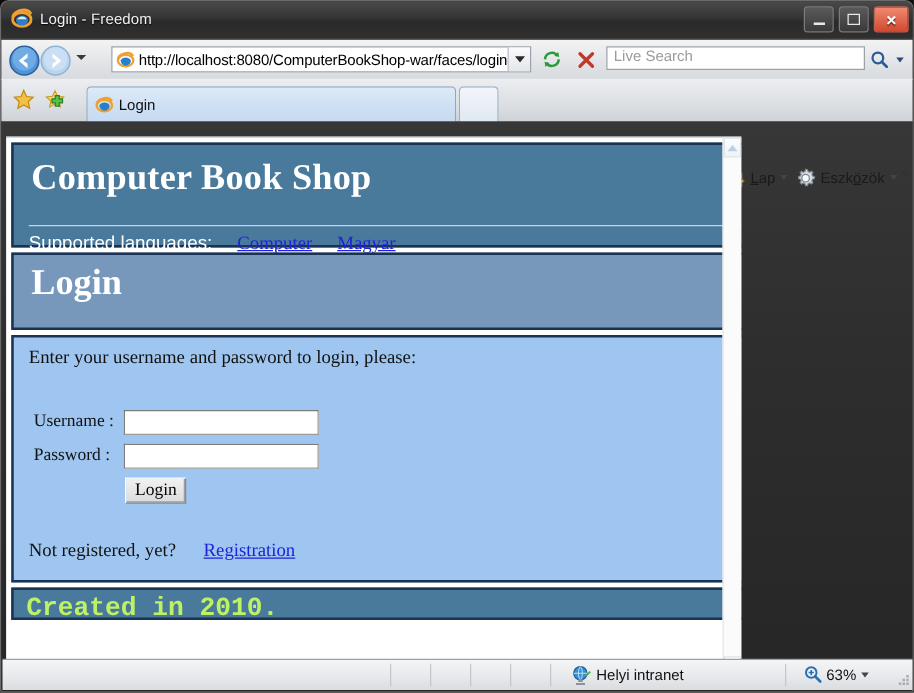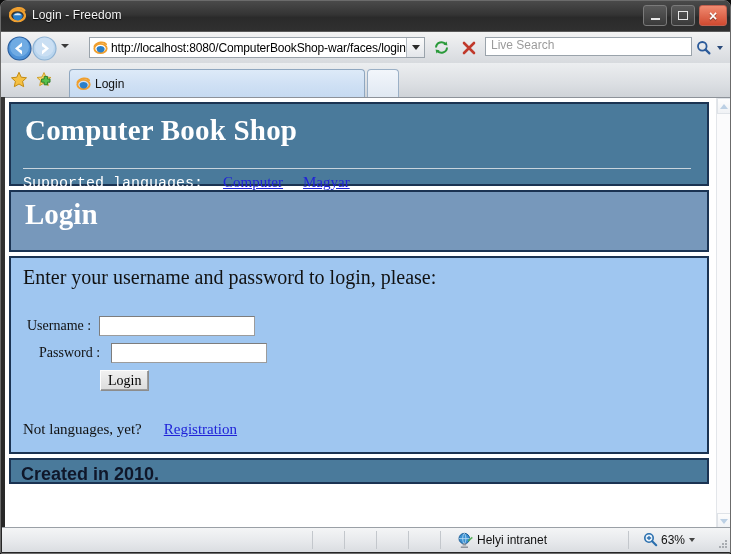--- a/index.html
+++ b/index.html
@@ -218,22 +218,22 @@
     margin-left: 1px;
   }
   .chev-more {
     font-size: 13px; color: #333; font-weight: bold;
     font-family: "Liberation Sans", sans-serif;
     margin-right: 4px; margin-bottom: 10px;
   }
 
   
   .viewport {
-    position: absolute; left: 4px; top: 96px;
-    width: 726px; height: 432px;
+    position: absolute; left: 4px; top: 108px;
+    width: 588px; height: 432px;
     background: #ffffff;
     border-top: 1px solid #8d9299;
     box-sizing: border-box;
     overflow: hidden;
   }
   .pagearea {
     position: absolute; left: 0; top: 0;
     width: 708px; height: 431px;
     background: #ffffff;
     overflow: hidden;
@@ -263,21 +263,21 @@
     position: absolute; left: 12px; top: 64px;
     width: 668px; height: 1px;
     background: #c8d4dd;
   }
   .langbar {
     position: absolute; left: 12px; top: 70px;
     display: flex; align-items: baseline; gap: 0px;
     white-space: nowrap;
   }
   .lang-label {
-    font-family: Liberation Mono, monospace;
+    font-family: Liberation Sans, sans-serif;
     font-size: 15px; color: #ffffff;
   }
   .lang-link {
     font-family: "Liberation Serif", serif;
     font-size: 15px; color: #1f22d8;
     text-decoration: underline;
     margin-left: 20px;
     cursor: pointer;
   }
   .panel-login {
@@ -293,29 +293,29 @@
     white-space: nowrap;
   }
   .panel-form {
     background: #9fc6f0;
     height: 198px;
     position: relative;
   }
   .form-instr {
     position: absolute; left: 12px; top: 8px;
     font-family: "Liberation Serif", serif;
-    font-size: 20px; color: #111;
+    font-size: 15px; color: #111;
     white-space: nowrap;
   }
   .field-row {
     position: absolute;
     display: flex; align-items: center;
   }
   .row-user { left: 16px; top: 58px; }
-  .row-pass { left: 16px; top: 85px; margin-left: 12px; }
+  .row-pass { left: 16px; top: 85px; }
   .field-label {
     font-family: "Liberation Serif", serif;
     font-size: 14px; color: #111;
     width: 72px;
     white-space: nowrap;
   }
   .field-input {
     width: 156px; height: 20px;
     background: #ffffff;
     border: 1px solid #9c9c9c;
@@ -357,23 +357,23 @@
     margin-left: 22px;
     cursor: pointer;
   }
   .panel-footer {
     background: #4a7a9b;
     height: 26px;
     position: relative;
   }
   .footer-text {
     position: absolute; left: 10px; top: 4px;
-    font-family: Liberation Sans, sans-serif;
-    font-size: 18px; font-weight: bold;
-    color: #0f172a;
+    font-family: Liberation Mono, monospace;
+    font-size: 21px; font-weight: bold;
+    color: #bef264;
     white-space: nowrap;
   }
 
   
   .pagescroll {
     position: absolute; right: 0; top: 0;
     width: 15px; height: 431px;
     background: #fbfbfc;
     border-left: 1px solid #e3e6ea;
     box-sizing: border-box;
@@ -615,21 +615,21 @@
         </div>
 
         <div class="field-row row-pass">
           <span class="field-label">Password :</span>
           <input class="field-input" type="password" value="" style="">
         </div>
 
         <button class="login-btn">Login</button>
 
         <div class="reg-row">
-          <span class="reg-text">Not languages, yet?</span>
+          <span class="reg-text">Not registered, yet?</span>
           <a class="reg-link">Registration</a>
         </div>
       </div>
 
       <div class="panel panel-footer">
         <div class="footer-text">Created in 2010.</div>
       </div>
     </div>
 
     <div class="pagescroll">

